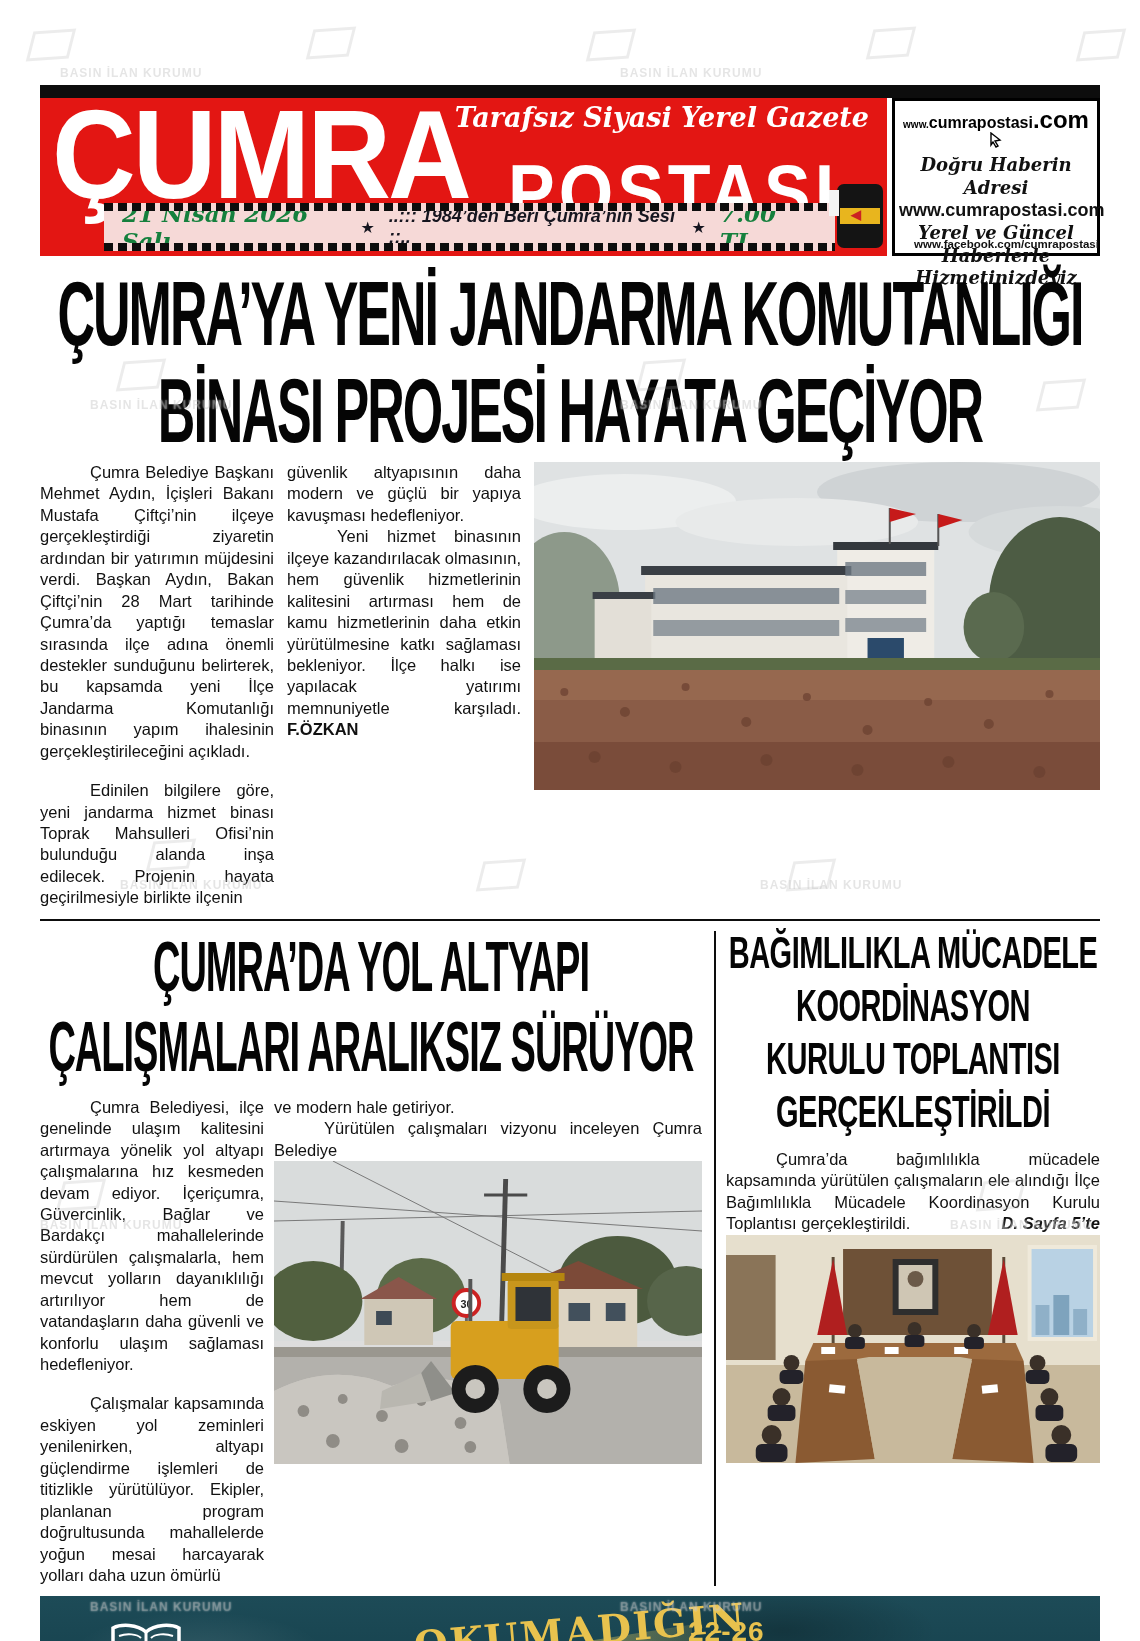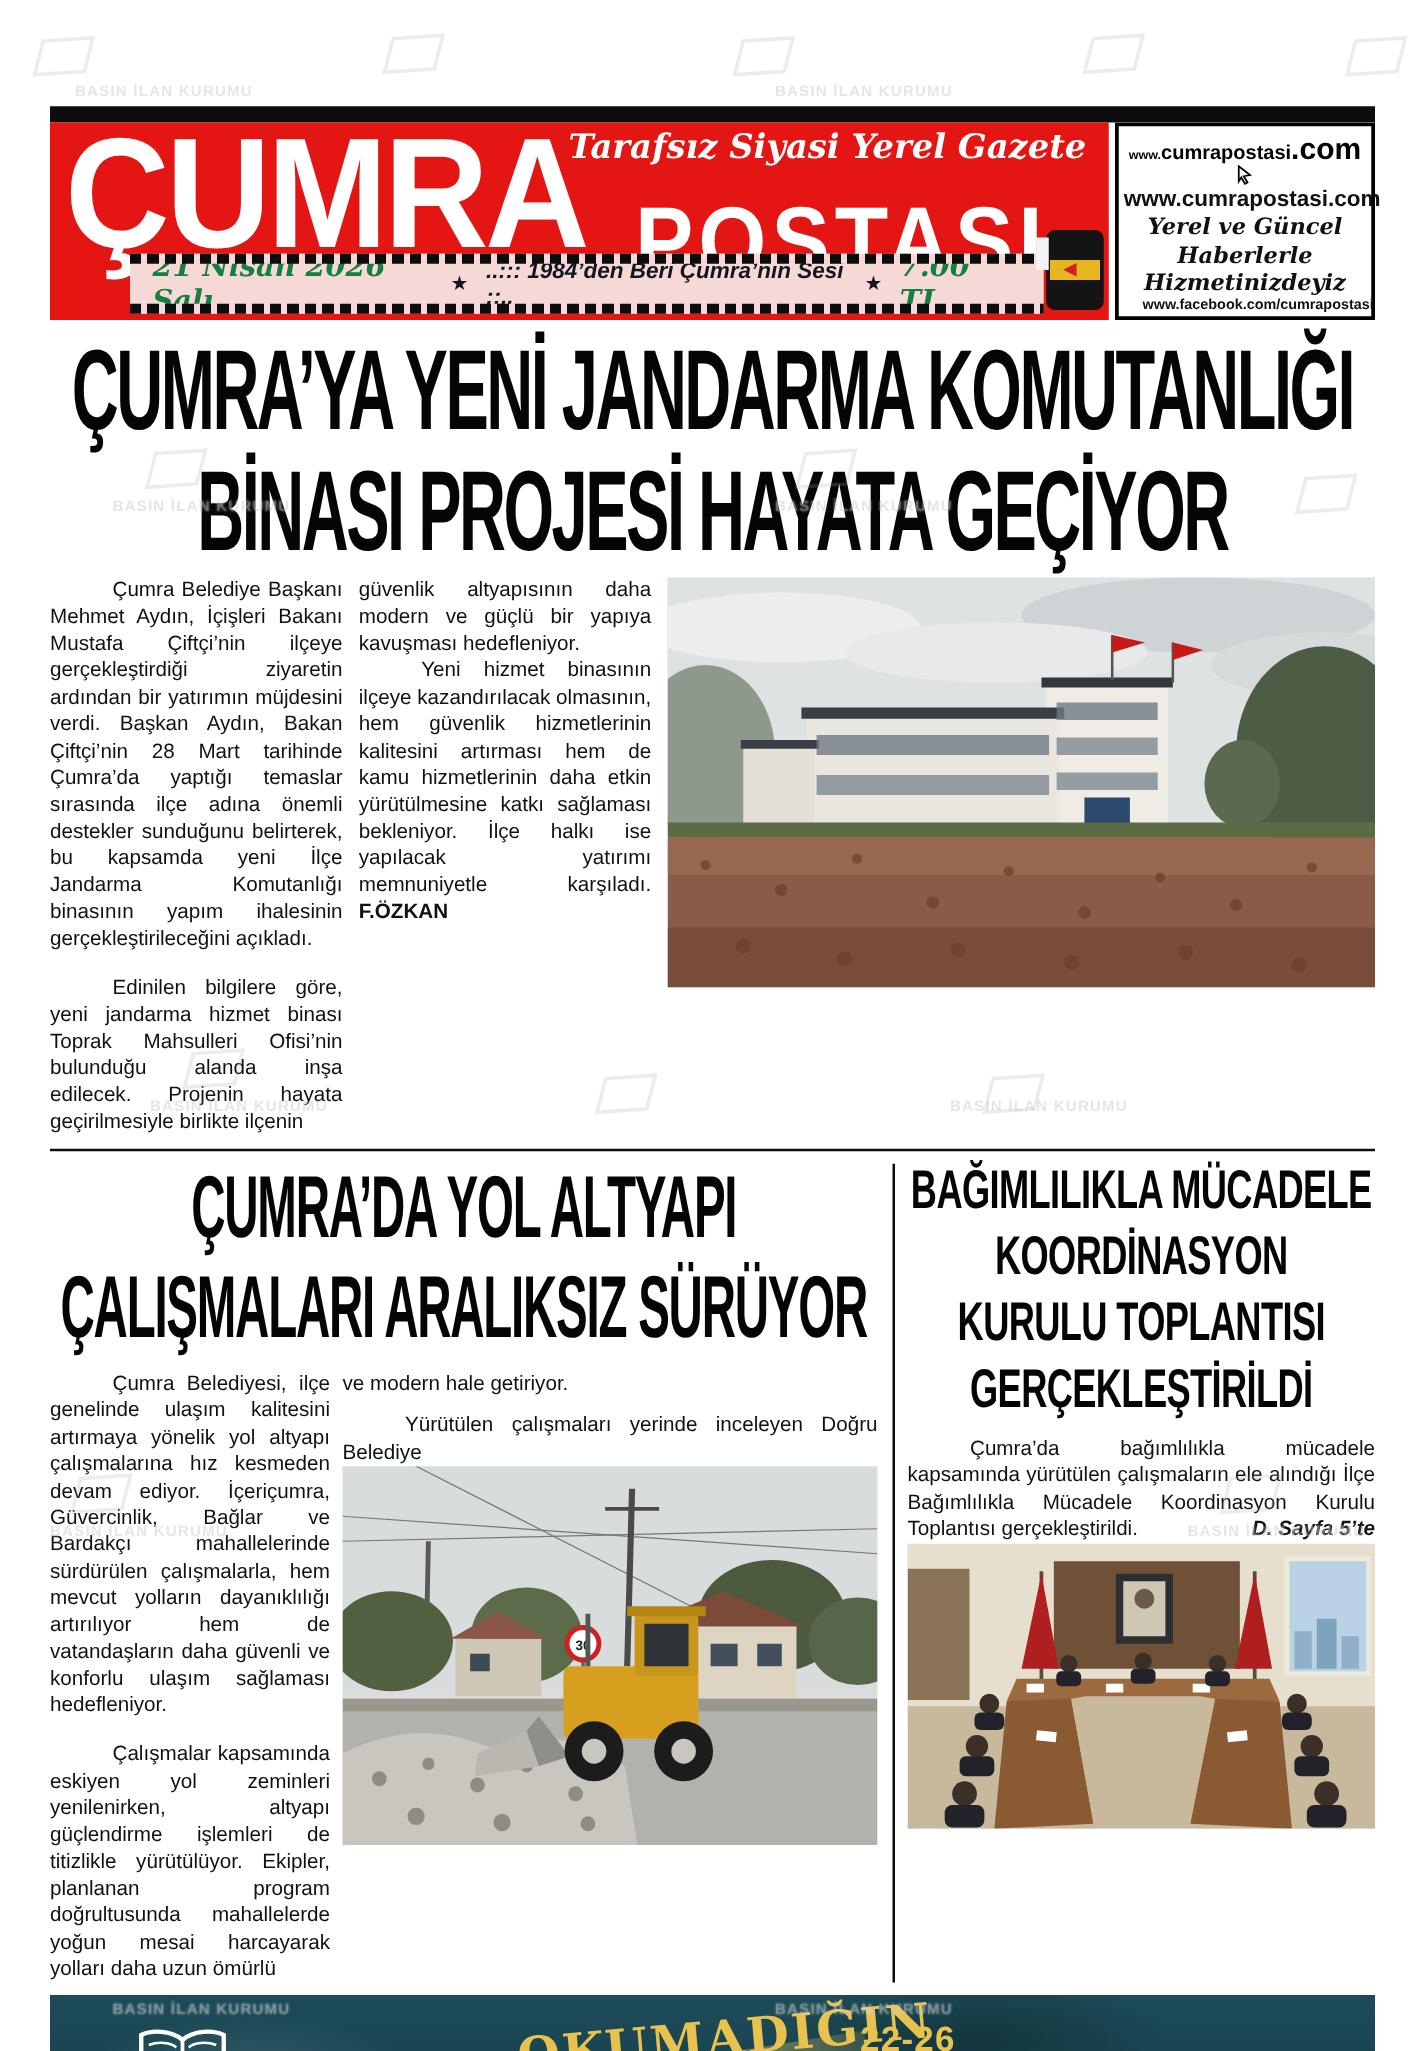--- a/index.html
+++ b/index.html
@@ -139,20 +139,21 @@
         </div>
       </div>
 
       <aside class="infobox">
         <div class="ib-logo">
           <span class="ib-www">www.</span><span class="ib-name">cumrapostasi</span><span class="ib-com">.com</span>
           <svg width="16" height="16" viewBox="0 0 16 16" style="vertical-align:top">
               <polygon points="3,1 12,8 7,9 10,14 8,15 5,10 3,13" fill="#fff" stroke="#000" stroke-width="1.4"></polygon>
             </svg>
         </div>
+        <div class="ib-serif" style="margin-top:6px">Doğru Haberin Adresi</div>
         <div class="ib-bold">www.cumrapostasi.com</div>
         <div class="ib-serif">Yerel ve Güncel</div>
         <div class="ib-serif">Haberlerle</div>
         <div class="ib-serif">Hizmetinizdeyiz</div>
         <div class="ib-fb">
           <svg width="14" height="13" viewBox="0 0 16 14">
               <path d="M1 6h3v7H1z M5 13h6.2c1 0 1.9-.7 2.1-1.7l.8-3.2c.2-1-.6-2.1-1.7-2.1H9.5l.8-3.1C10.5 2 9.8 1 8.8 1L5 6z" fill="#111"></path>
             </svg>
           <span>www.facebook.com/cumrapostasi</span>
         </div>
@@ -248,22 +249,22 @@
           <div class="hl">ÇALIŞMALARI ARALIKSIZ SÜRÜYOR</div>
         </div>
         <div class="a2-body">
           <div class="a2-left">
             <p class="just ind">Çumra Belediyesi, ilçe genelinde ulaşım kalitesini artırmaya yönelik yol altyapı çalışmalarına hız kesmeden devam ediyor. İçeriçumra, Güvercinlik, Bağlar ve Bardakçı mahallelerinde sürdürülen çalışmalarla, hem mevcut yolların dayanıklılığı artırılıyor hem de vatandaşların daha güvenli ve konforlu ulaşım sağlaması hedefleniyor.</p>
             <p class="just ind nogap">Çalışmalar kapsamında eskiyen yol zeminleri yenilenirken, altyapı güçlendirme işlemleri de titizlikle yürütülüyor. Ekipler, planlanan program doğrultusunda mahallelerde yoğun mesai harcayarak yolları daha uzun ömürlü</p>
           </div>
           <div class="a2-right">
             <div class="a2-snips">
               <div>
-                <p class="just" style="margin-bottom:12px">ve modern hale getiriyor.</p>
-                <p class="just ind nogap">Yürütülen çalışmaları yerinde inceleyen Doğru Belediye</p>
+                <p class="just" style="margin-bottom:0">ve modern hale getiriyor.</p>
+                <p class="just ind nogap">Yürütülen çalışmaları vizyonu inceleyen Çumra Belediye</p>
               </div>
             </div>
             <figure class="photo photo2" style="margin:0">
               <svg width="100%" height="100%" viewBox="0 0 436 303" preserveAspectRatio="none">
                 <rect x="0" y="0" width="436" height="180" fill="#d9dcdc"></rect>
 
                 <g stroke="#777" stroke-width="1">
                   <line x1="0" y1="40" x2="436" y2="70"></line>
                     <line x1="0" y1="60" x2="436" y2="50"></line>
                   <line x1="60" y1="0" x2="300" y2="120"></line>

